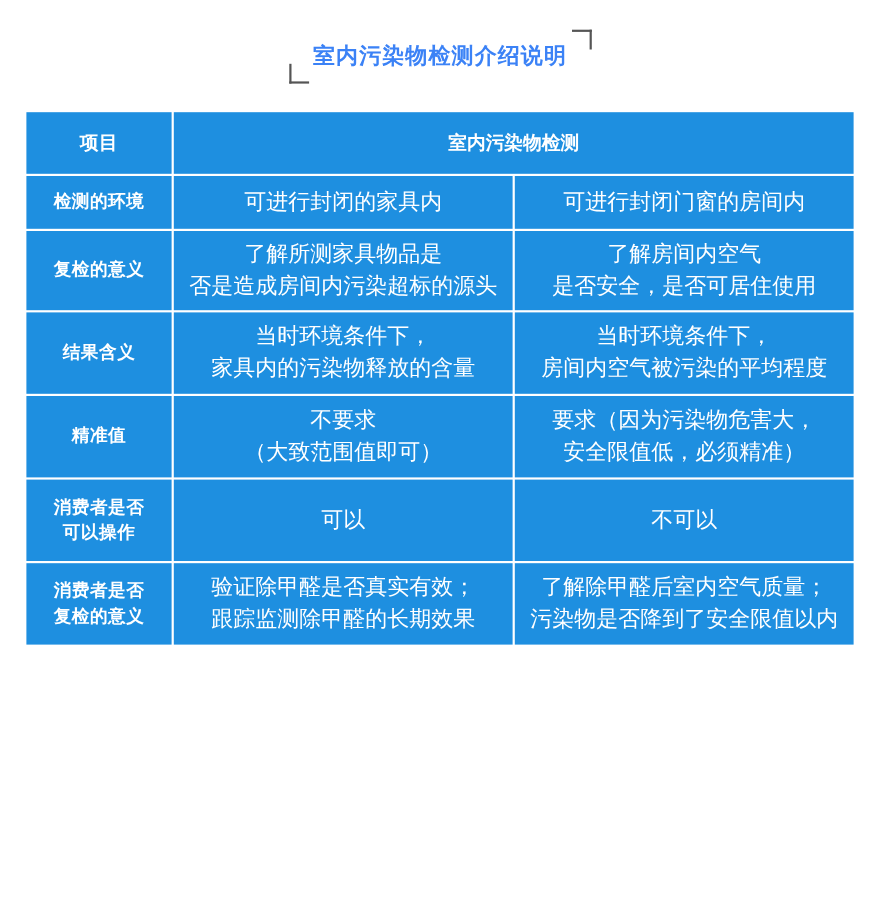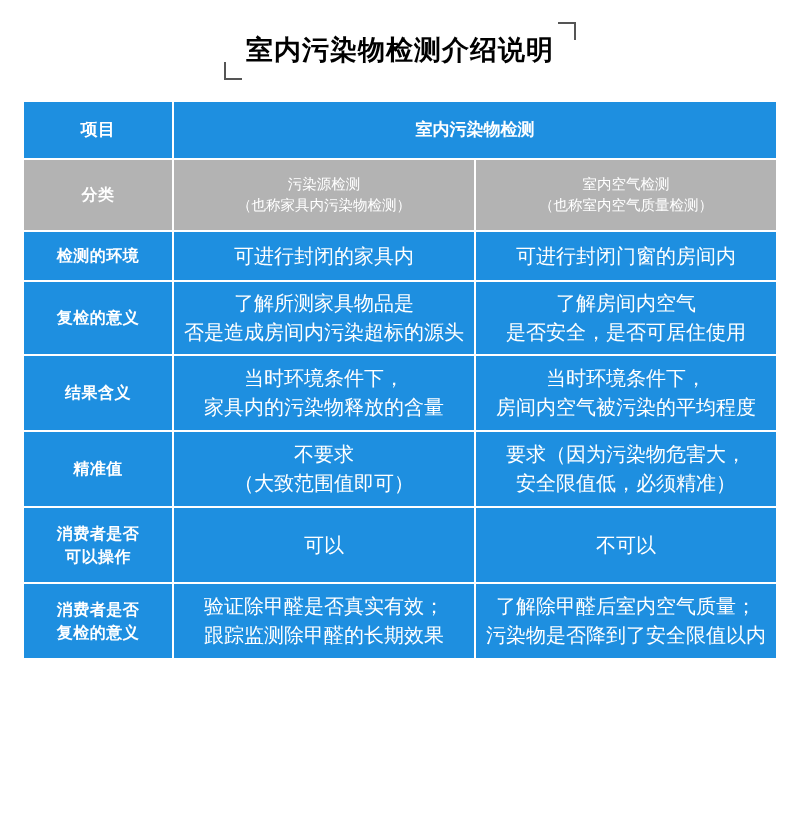--- a/index.html
+++ b/index.html
@@ -30,23 +30,23 @@
     display: flex;
     align-items: center;
     justify-content: center;
   }
   .title-inner {
     position: relative;
     display: inline-block;
     padding: 4px 22px;
   }
   .title-text {
-    font-size: 27px;
-    font-weight: bold;
-    color: #000000;
+    font-size: 20px;
+    font-weight: bold;
+    color: #3b82f6;
     letter-spacing: 1px;
     white-space: nowrap;
   }
   
   .bracket {
     position: absolute;
     width: 16px;
     height: 16px;
     border: 2px solid #555;
   }
@@ -77,21 +77,21 @@
   table.cmp td {
     background: #1e8fe0;
     text-align: center;
     vertical-align: middle;
     color: #ffffff;
     line-height: 1.45;
     padding: 7px 6px;
     box-sizing: border-box;
   }
   td.rowhead {
-    width: 148px;
+    width: 132px;
     font-size: 16px;
     font-weight: bold;
     letter-spacing: 0.5px;
   }
   td.body {
     font-size: 20px;
     font-weight: normal;
   }
   
   tr.r-head td {
@@ -134,31 +134,20 @@
 
   <div class="table-wrap">
     <table class="cmp">
       <tbody>
 
         <tr class="r-head">
           <td class="rowhead">项目</td>
           <td class="body" colspan="2">室内污染物检测</td>
         </tr>
 
-        <tr class="r-class">
-          <td class="rowhead">分类</td>
-          <td class="body">
-            <span class="line">污染源检测</span>
-            <span class="line">（也称家具内污染物检测）</span>
-          </td>
-          <td class="body">
-            <span class="line">室内空气检测</span>
-            <span class="line">（也称室内空气质量检测）</span>
-          </td>
-        </tr>
 
         <tr>
           <td class="rowhead h56">检测的环境</td>
           <td class="body">
             <span class="line">可进行封闭的家具内</span>
           </td>
           <td class="body">
             <span class="line">可进行封闭门窗的房间内</span>
           </td>
         </tr>

